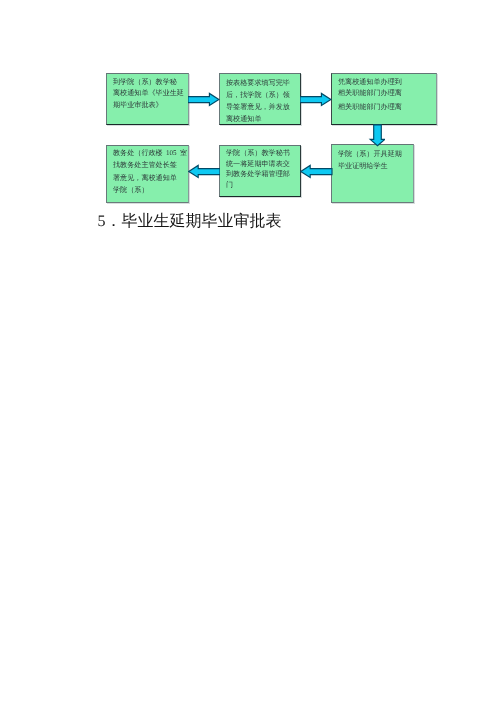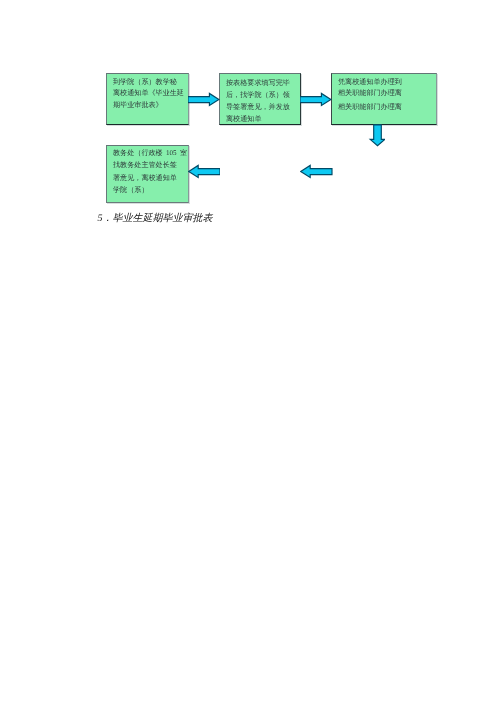--- a/index.html
+++ b/index.html
@@ -35,25 +35,24 @@
     white-space:pre;
     text-align:left;
   }
   .node .txt.split .ln:nth-child(1){line-height:11.3px;}
   .node .txt.split .ln:nth-child(2){line-height:11.3px;}
   .node .txt.split .ln:nth-child(3){line-height:17.3px;}
   .node .txt.wide .ln:nth-child(1){word-spacing:1.6px;}
   .arrow{position:absolute;}
   .caption{
     position:absolute;
-    font-size:10px;
+    font-size:16px;
     color:#161616;
     white-space:nowrap;
     letter-spacing:0.0px;
-    font-style:italic;
   }
 </style>
 </head>
 <body>
 
 <div class="page">
 
   <div class="node" style="left:106px;top:73px;width:83px;height:52px;">
     <div class="txt" style="left:6px;top:2.6px;width:64px;line-height:11.7px;">
         <span class="ln">到学院（系）教学秘</span>
@@ -72,21 +71,35 @@
   </div>
 
   <div class="node dark-left" style="left:331px;top:73px;width:106px;height:52px;">
     <div class="txt split" style="left:6px;top:2.6px;width:64px;line-height:12.4px;">
         <span class="ln">凭离校通知单办理到</span>
         <span class="ln">相关职能部门办理离</span>
         <span class="ln">相关职能部门办理离</span>
       </div>
   </div>
 
+  <div class="node soft-bottom" style="left:331px;top:144px;width:83px;height:59px;">
+    <div class="txt" style="left:6px;top:2.6px;width:64px;line-height:12.6px;">
+        <span class="ln">学院（系）开具延期</span>
+        <span class="ln">毕业证明给学生</span>
+      </div>
+  </div>
 
+  <div class="node dark-right" style="left:219px;top:145px;width:82px;height:52px;">
+    <div class="txt" style="left:6px;top:2.1px;width:64px;line-height:10.5px;">
+        <span class="ln">学院（系）教学秘书</span>
+        <span class="ln">统一将延期申请表交</span>
+        <span class="ln">到教务处学籍管理部</span>
+        <span class="ln">门</span>
+      </div>
+  </div>
 
   <div class="node soft-bottom" style="left:106px;top:145px;width:83px;height:58px;">
     <div class="txt wide" style="left:6px;top:1.1px;width:64px;line-height:12.2px;">
         <span class="ln">教务处（行政楼 105 室）</span>
         <span class="ln">找教务处主管处长签</span>
         <span class="ln">署意见，离校通知单</span>
         <span class="ln">学院（系）</span>
       </div>
   </div>
 

